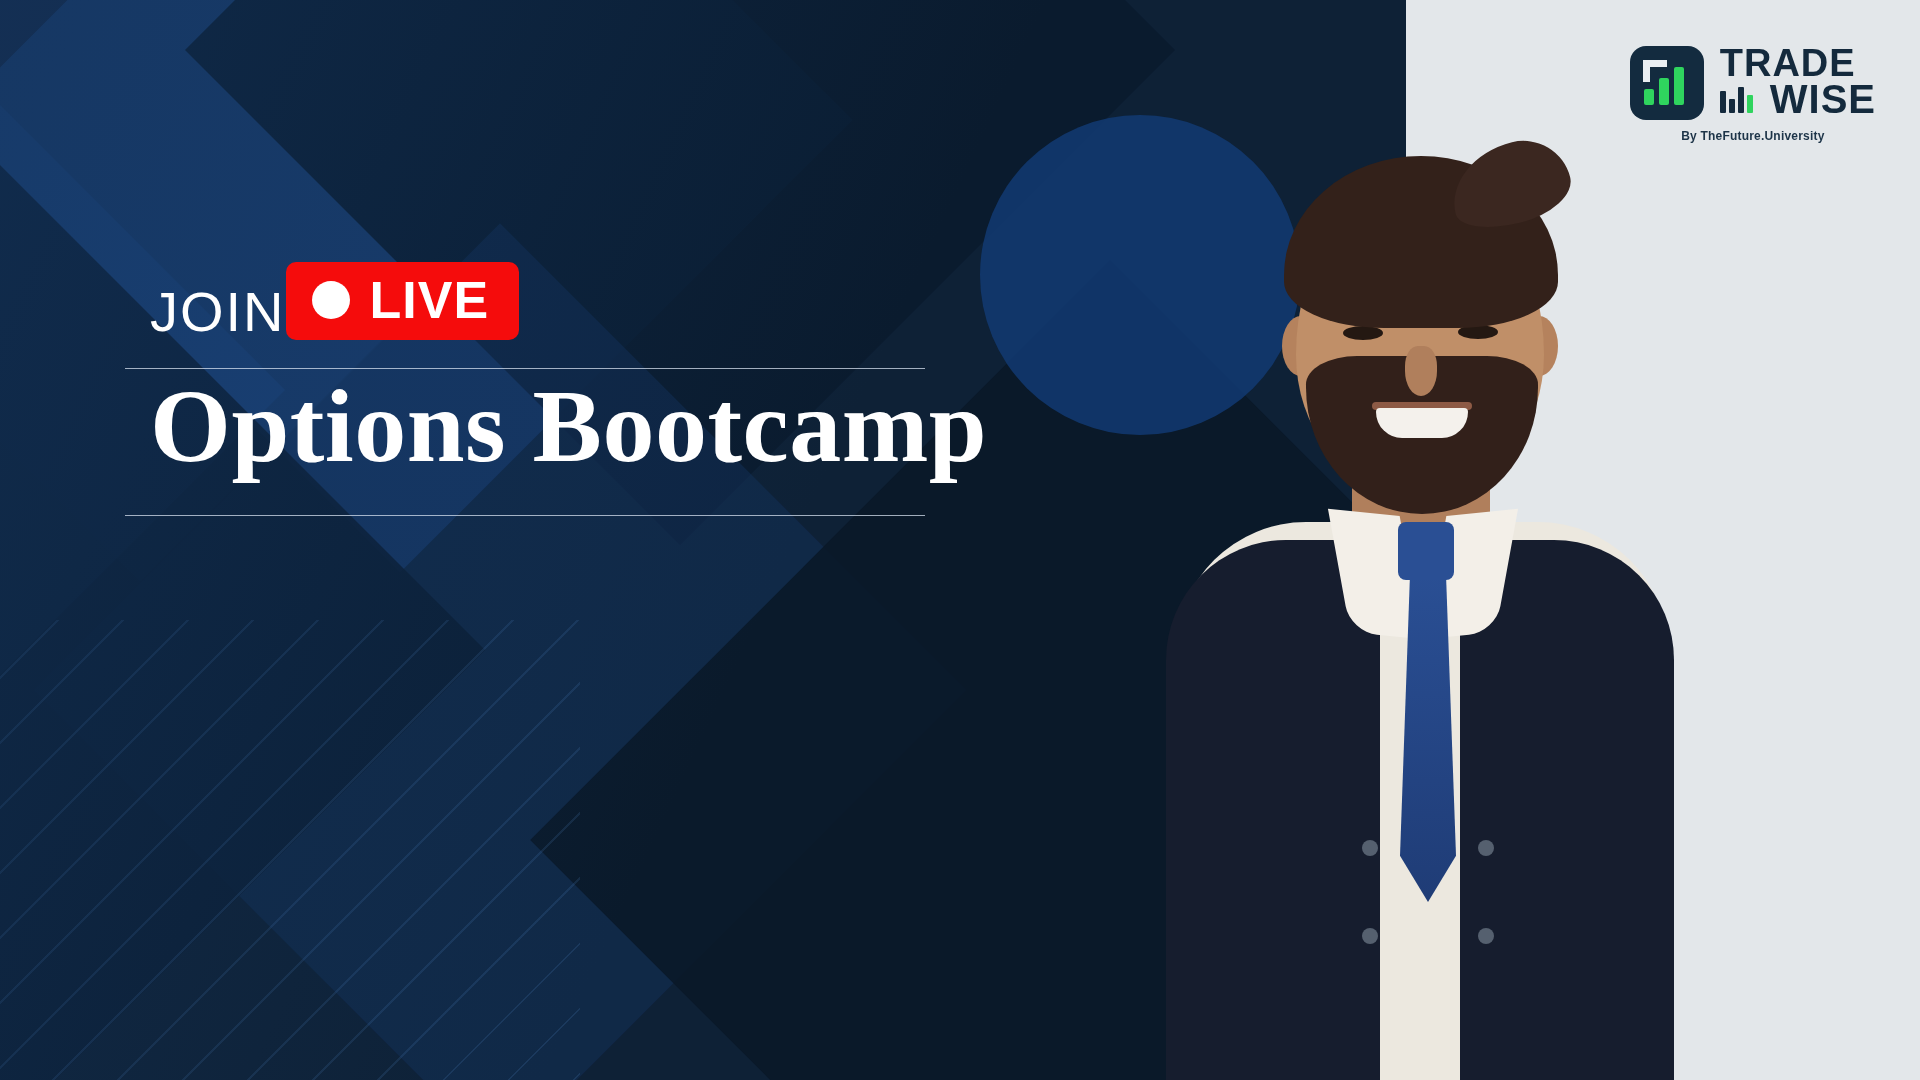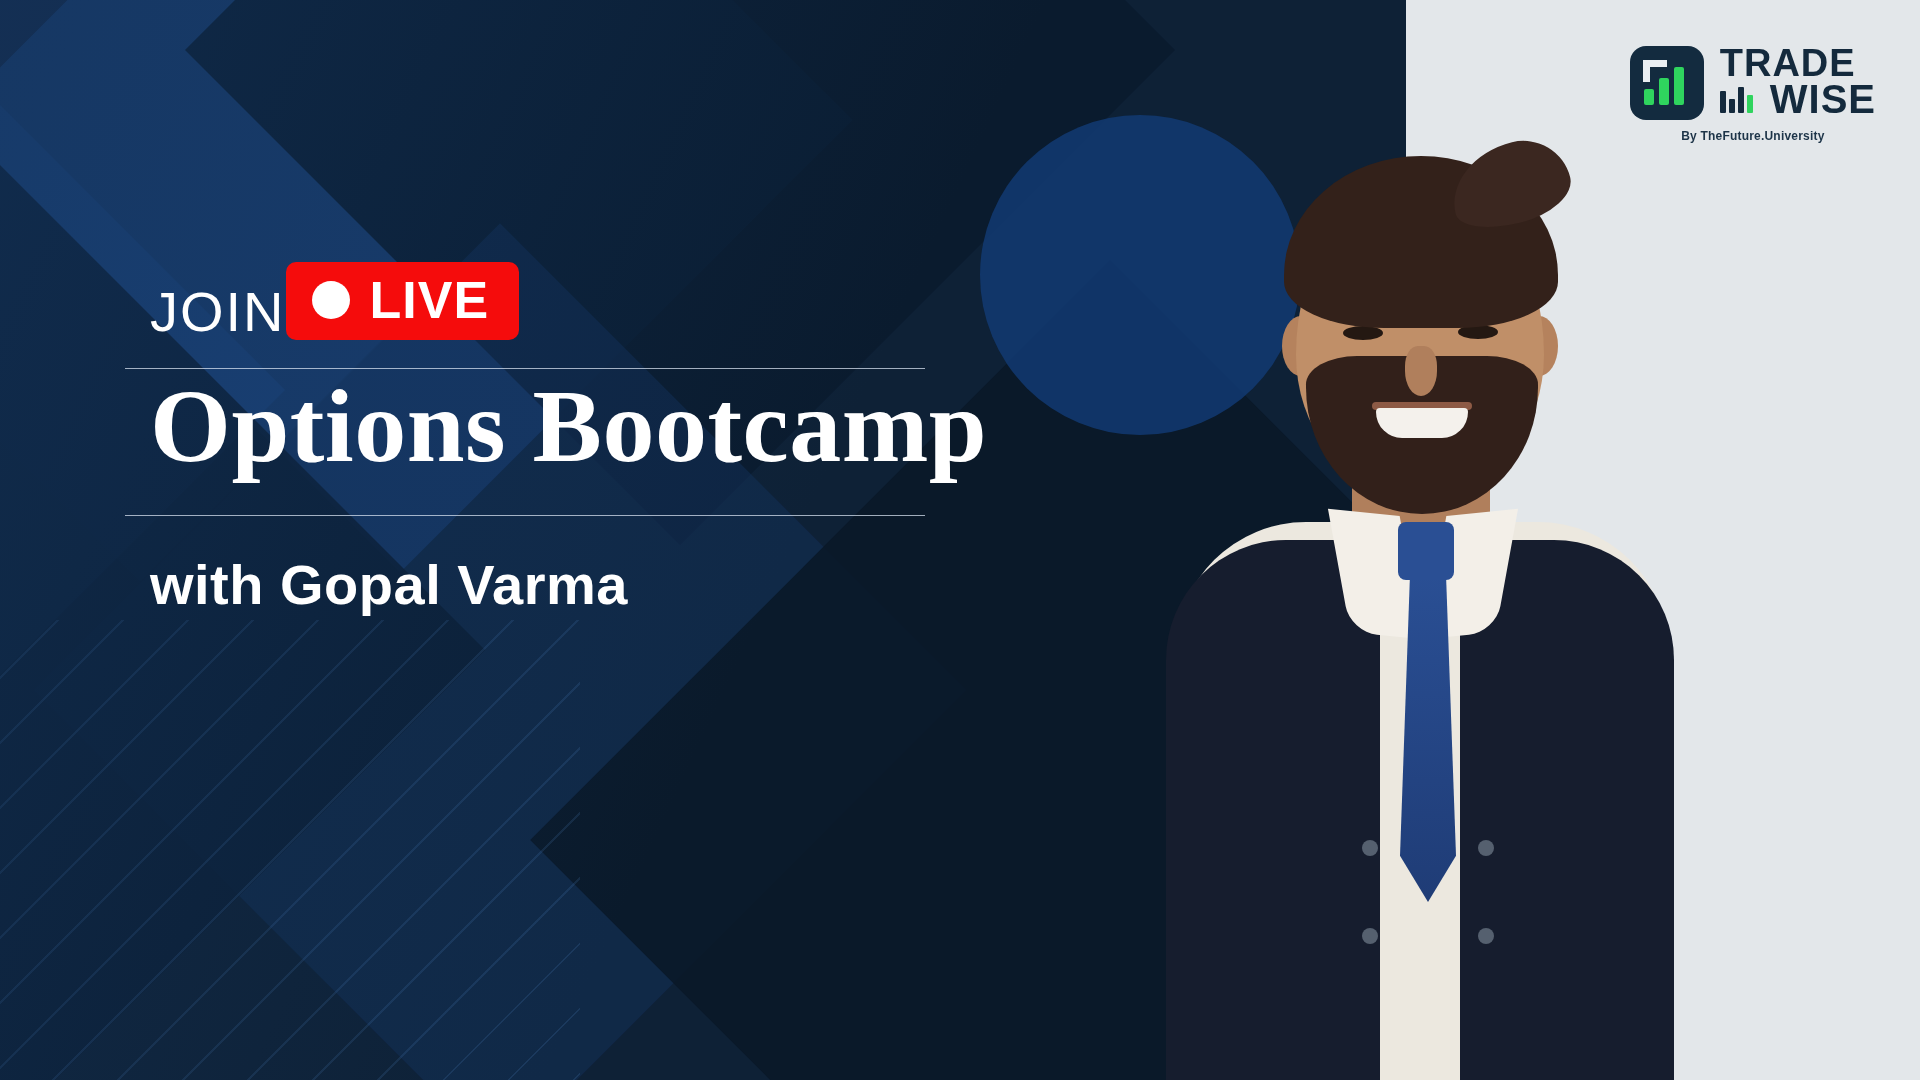--- a/index.html
+++ b/index.html
@@ -409,21 +409,20 @@
         <span class="live-word">LIVE</span>
       </div>
     </div>
 
     <div class="rule"></div>
 
     <div class="title-serif-bold">Options Bootcamp</div>
 
     <div class="rule lower"></div>
 
-    <div class="presenter">with Gopal Varma</div>
   </div>
 
   <div class="person">
     <div class="p-shirt"></div>
     <div class="p-vest-l"></div>
     <div class="p-vest-r"></div>
     <div class="p-neck"></div>
     <div class="p-collar-l"></div>
     <div class="p-collar-r"></div>
     <div class="p-tie"></div>

